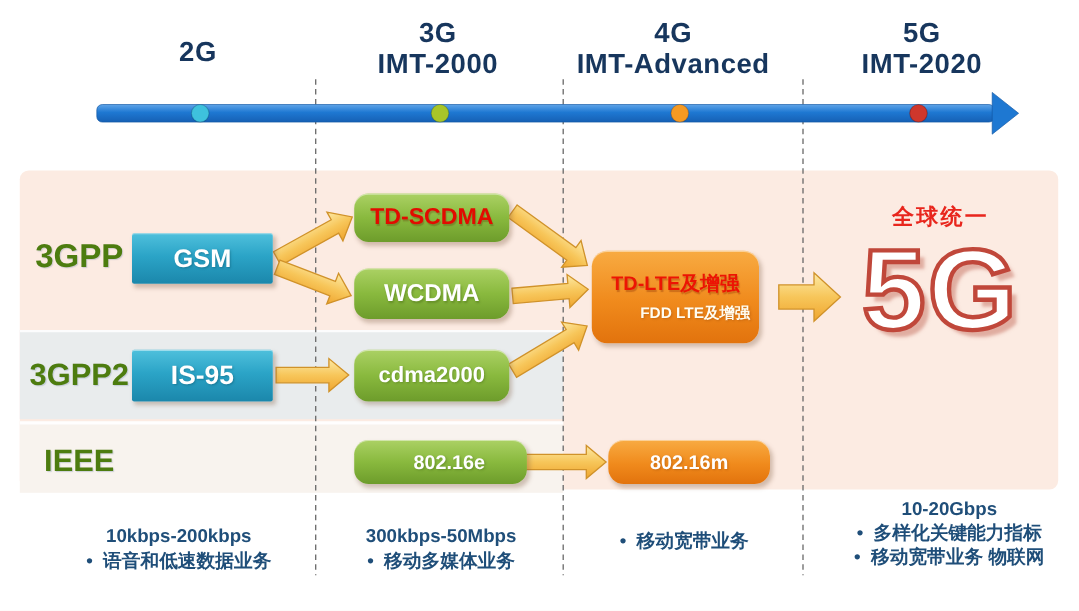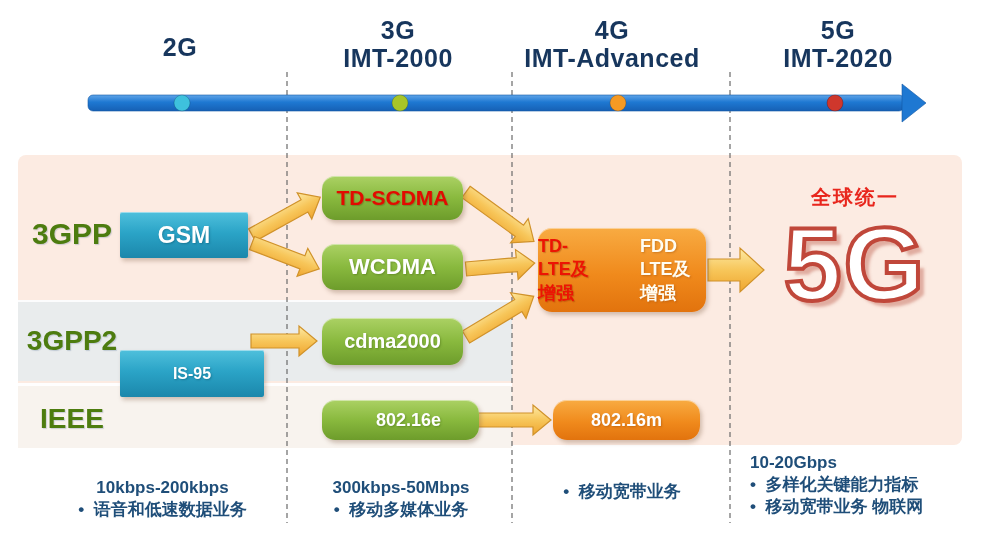--- a/index.html
+++ b/index.html
@@ -31,38 +31,38 @@
        box-shadow:2px 3px 4px rgba(130,95,70,.35), inset 0 1px 0 rgba(255,255,255,.45);}
   .teal{background:linear-gradient(180deg,#4fc0dc 0%,#2ba4c7 45%,#1b87ab 100%);border-radius:2px;
         text-shadow:1px 1px 2px rgba(0,60,80,.35);}
   .green{background:linear-gradient(180deg,#abd164 0%,#89b93e 50%,#6d9c2b 100%);border-radius:13px;
         text-shadow:1px 1px 2px rgba(40,70,0,.3);}
   .orange{background:linear-gradient(180deg,#f8ab42 0%,#f08a1c 55%,#e2730d 100%);border-radius:14px;
         text-shadow:1px 1px 2px rgba(120,50,0,.3);}
   #box-gsm{left:120px;top:212px;width:128px;height:46px;font-size:23px;}
   #box-tdscdma{left:322px;top:176px;width:141px;height:44px;font-size:21px;color:#e20b00;text-shadow:1px 1px 1px rgba(90,20,0,.25);}
   #box-wcdma{left:322px;top:244px;width:141px;height:46px;font-size:22px;}
-  #box-tdlte{left:538px;top:228px;width:168px;height:84px;gap:6px;}
+  #box-tdlte{left:538px;top:228px;width:152px;height:84px;flex-direction:column;gap:6px;text-align:right;}
   #box-tdlte .l1{font-size:18px;color:#ec1404;text-shadow:1px 1px 1px rgba(120,30,0,.3);}
-  #box-tdlte .l2{font-size:18px;color:#fffdf2;padding-left:36px;}
-  #box-is95{left:120px;top:318px;width:144px;height:47px;font-size:16px;margin-top:32px;}
+  #box-tdlte .l2{font-size:14px;color:#fffdf2;padding-left:36px;}
+  #box-is95{left:120px;top:318px;width:128px;height:47px;font-size:24px;}
   #box-cdma2000{left:322px;top:318px;width:141px;height:47px;font-size:20px;}
   #box-80216e{left:322px;top:400px;width:141px;height:40px;font-size:18px;padding-left:16px;}
   #box-80216m{left:553px;top:400px;width:147px;height:40px;font-size:18px;}
   
   #headline-5g{left:760px;top:184px;width:190px;text-align:center;color:#e8261d;font-weight:bold;font-size:20px;letter-spacing:2px;}
   #big-5g{left:750px;top:205px;width:210px;text-align:center;color:#ffffff;font-weight:bold;font-size:104px;line-height:118px;
           -webkit-text-stroke:4px #c0473a;text-shadow:6px 6px 3px rgba(198,112,95,.5);letter-spacing:2px;}
   
   .fn{color:#1f4e79;font-weight:bold;font-size:17px;line-height:22px;}
   .fn .bullet::before{content:"\2022\00a0\00a0";}
   #fn-0{left:40px;top:477px;width:245px;text-align:center;}
   #fn-1{left:295px;top:477px;width:212px;text-align:center;}
   #fn-2{left:518px;top:481px;width:208px;text-align:center;}
-  #fn-3{left:750px;top:452px;width:226px;text-align:left;}
+  #fn-3{left:750px;top:452px;width:226px;text-align:center;}
 </style>
 </head>
 <body>
 
 <div id="stage">
 
   <div class="abs" id="panel-base"></div>
   <div class="abs" id="band-3gpp2"></div>
   <div class="abs" id="band-ieee"></div>
 

